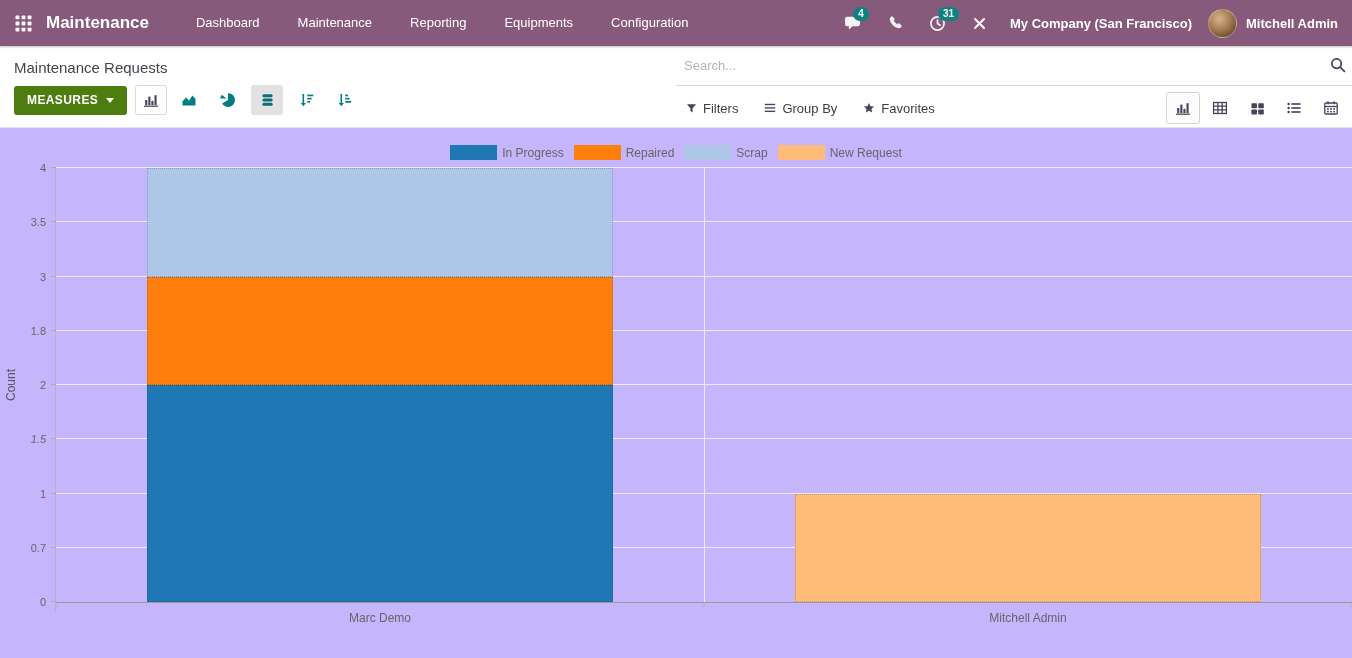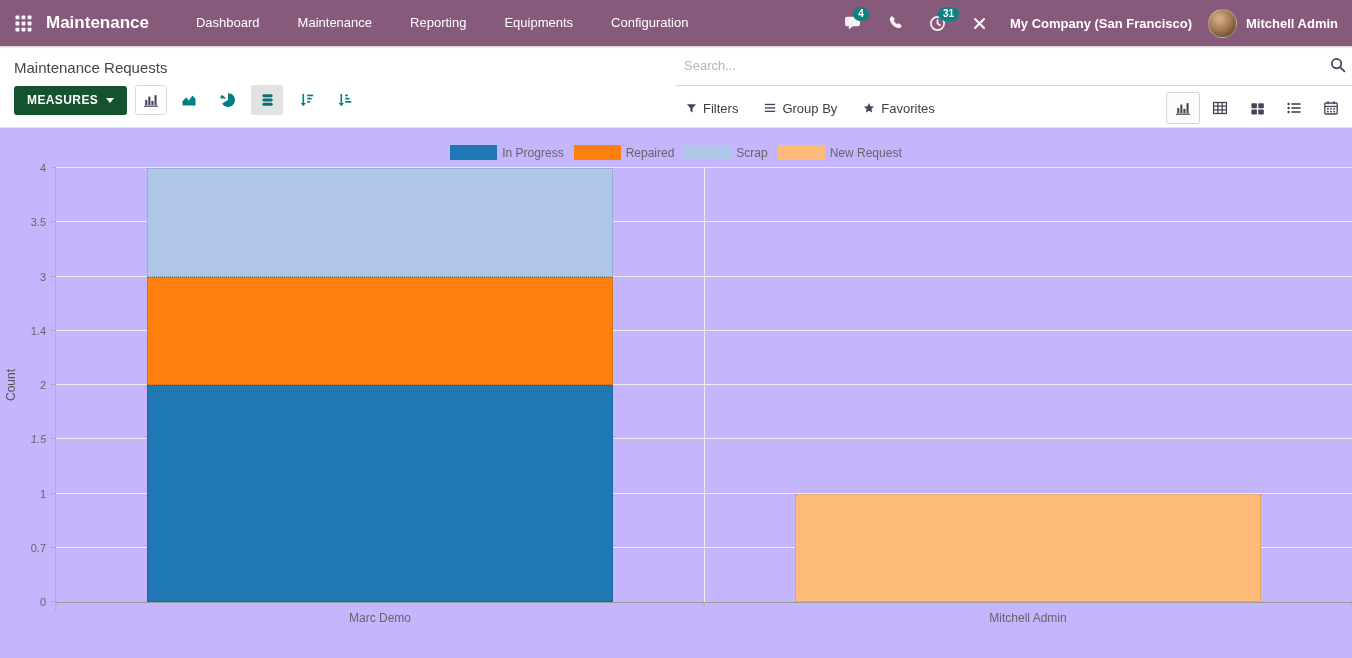--- a/index.html
+++ b/index.html
@@ -36,21 +36,21 @@
     margin-right:9px; flex:none;
   }
   .nav-user { font-size:13px; font-weight:bold; cursor:pointer; white-space:nowrap; }
 
   
   .control-panel { display:flex; height:82px; border-bottom:1px solid #e4e4e4; background:#fff; }
   .cp-left { width:50%; padding-left:14px; }
   .cp-title { font-size:15px; font-weight:400; color:#42464d; margin:10px 0 0; line-height:24px; }
   .cp-buttons { display:flex; align-items:center; margin-top:5px; }
   .btn-measures {
-    background:#14532d; color:#fff; border:none; border-radius:3px;
+    background:#4d7c0f; color:#fff; border:none; border-radius:3px;
     height:29px; padding:4px 13px; font-size:12px; font-weight:bold; letter-spacing:.4px;
     display:flex; align-items:center; gap:8px; cursor:pointer;
     font-family:"Liberation Sans", sans-serif;
   }
   .icon-btn {
     width:32px; height:30px; display:flex; align-items:center; justify-content:center;
     border-radius:3px; color:#017e84; cursor:pointer; border:1px solid transparent; background:transparent;
   }
   .icon-btn.dark { color:#43455a; }
   .icon-btn.teal-dark { color:#0b6e72; }
@@ -359,21 +359,21 @@
       <div class="gridline" style="bottom: 25%;"></div>
       <span class="ytick" style="bottom: 25%;">1</span>
       <span class="ymark" style="bottom: 25%;"></span>
       <div class="gridline" style="bottom: 37.5%;"></div>
       <span class="ytick" style="bottom: 37.5%; font-style: italic;">1.5</span>
       <span class="ymark" style="bottom: 37.5%;"></span>
       <div class="gridline" style="bottom: 50%;"></div>
       <span class="ytick" style="bottom: 50%;">2</span>
       <span class="ymark" style="bottom: 50%;"></span>
       <div class="gridline" style="bottom: 62.5%;"></div>
-      <span class="ytick" style="bottom: 62.5%;">1.4</span>
+      <span class="ytick" style="bottom: 62.5%;">1.8</span>
       <span class="ymark" style="bottom: 62.5%;"></span>
       <div class="gridline" style="bottom: 75%;"></div>
       <span class="ytick" style="bottom: 75%;">3</span>
       <span class="ymark" style="bottom: 75%;"></span>
       <div class="gridline" style="bottom: 87.5%;"></div>
       <span class="ytick" style="bottom: 87.5%;">3.5</span>
       <span class="ymark" style="bottom: 87.5%;"></span>
       <div class="gridline" style="bottom: 100%;"></div>
       <span class="ytick" style="bottom: 100%;">4</span>
       <span class="ymark" style="bottom: 100%;"></span>

